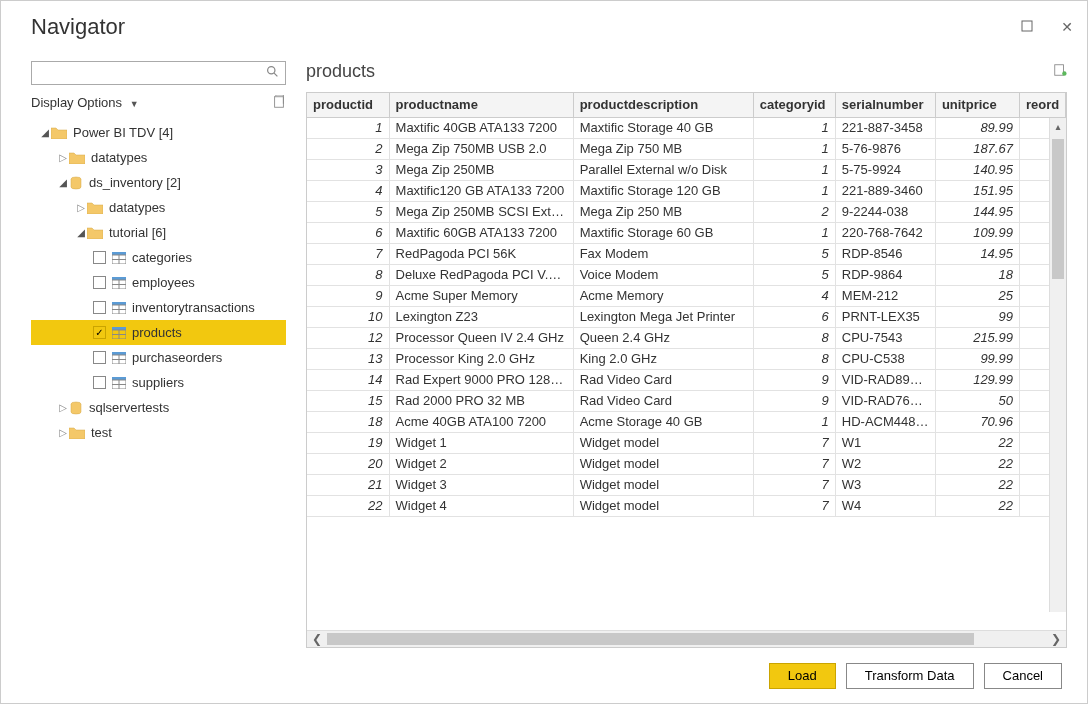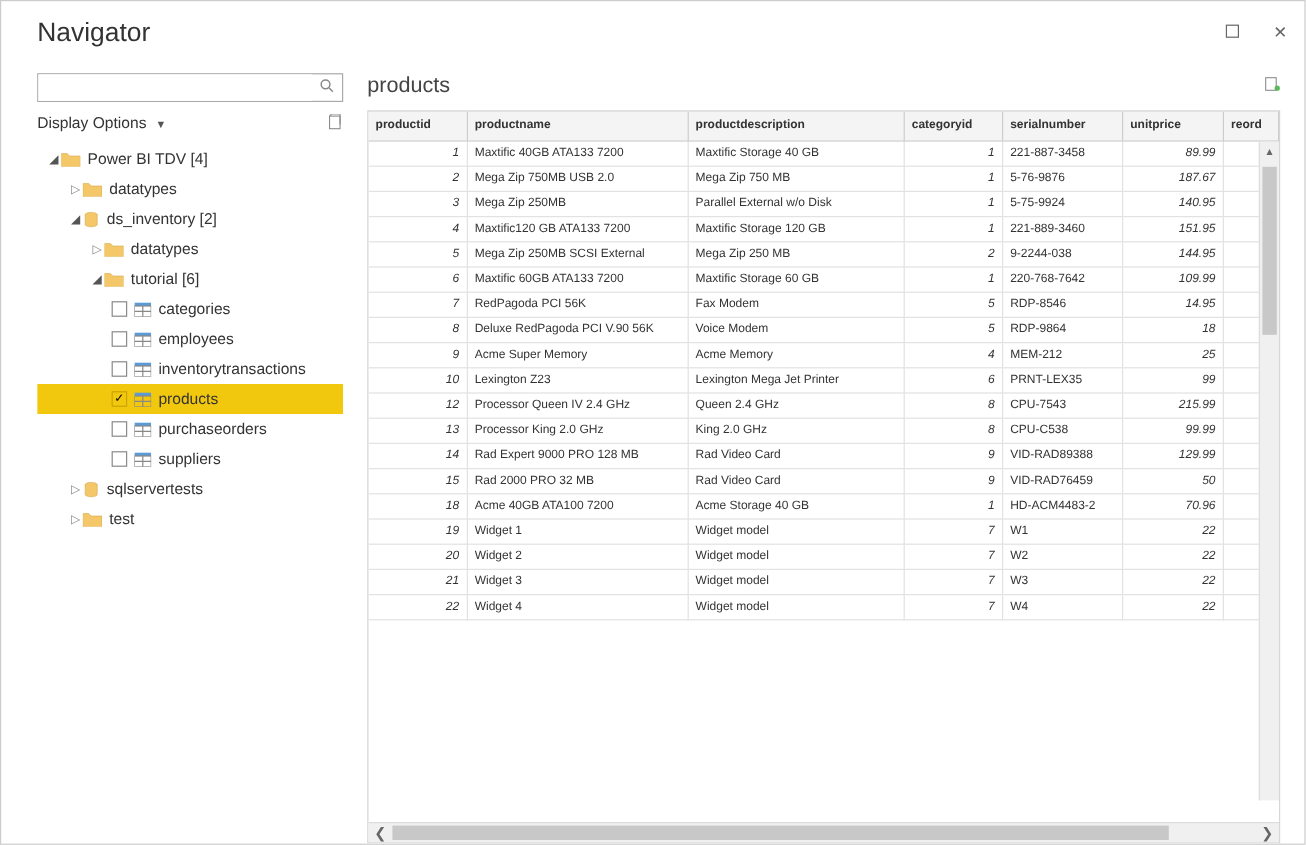--- a/index.html
+++ b/index.html
@@ -31,21 +31,21 @@
 .folder-icon { width: 16px; height: 12px; margin-right: 6px; display: inline-block; }
 .folder-icon svg { display: block; }
 .db-icon { width: 14px; height: 14px; margin-right: 6px; display: inline-block; }
 .tbl-icon { width: 14px; height: 12px; margin-right: 6px; display: inline-block; }
 .main { flex: 1; display: flex; flex-direction: column; overflow: hidden; }
 .preview-head { display: flex; align-items: center; margin-bottom: 10px; }
 .preview-head h2 { font-size: 18px; font-weight: 400; color: #444; flex: 1; }
 .preview-head .act { color: #666; font-size: 14px; cursor: pointer; }
 .grid-wrap { flex: 1; border: 1px solid #ccc; position: relative; overflow: hidden; display: flex; flex-direction: column; }
 .grid-scroll { flex: 1; overflow: hidden; position: relative; }
-.grid { border-collapse: collapse; font-size: 10px; width: 100%; table-layout: fixed; }
+.grid { border-collapse: collapse; font-size: 13px; width: 100%; table-layout: fixed; }
 .grid th { background: #f4f4f4; border: 1px solid #ccc; border-top: none; padding: 4px 6px; text-align: left; font-weight: 600; color: #333; height: 24px; }
 .grid th:first-child { border-left: none; }
 .grid td { border: 1px solid #e2e2e2; padding: 2px 6px; height: 21px; overflow: hidden; text-overflow: ellipsis; white-space: nowrap; }
 .grid td:first-child { border-left: none; }
 .grid td.num { text-align: right; font-style: italic; }
 .vscroll { position: absolute; right: 0; top: 25px; bottom: 18px; width: 17px; background: #f0f0f0; border-left: 1px solid #ddd; }
 .vscroll .varrow { height: 17px; text-align: center; font-size: 10px; color: #666; line-height: 17px; cursor: pointer; }
 .vscroll .vthumb { background: #c8c8c8; margin: 0 2px; }
 .hscroll { height: 17px; background: #f0f0f0; border-top: 1px solid #ddd; display: flex; align-items: center; }
 .hscroll .harrow { width: 20px; text-align: center; font-size: 12px; color: #666; cursor: pointer; }
@@ -470,14 +470,19 @@
           <div class="htrack">
               <div class="hthumb"></div>
             </div>
           <div class="harrow">❯</div>
         </div>
       </div>
     </div>
 
   </div>
 
+  <div class="footer">
+    <button class="primary">Load</button>
+    <button>Transform Data</button>
+    <button>Cancel</button>
+  </div>
 
 </div>
 
 </body></html>

